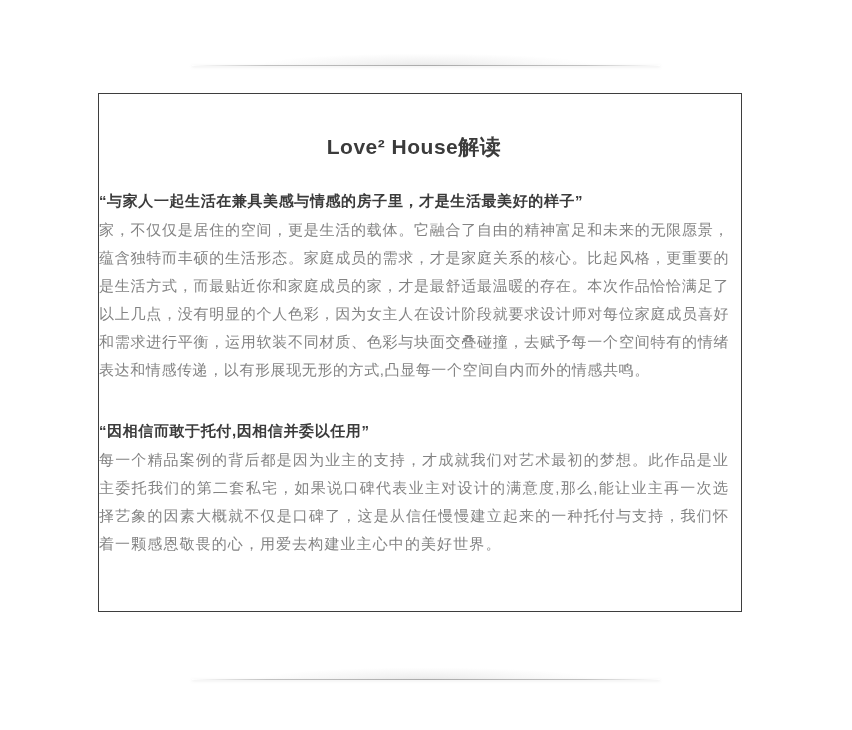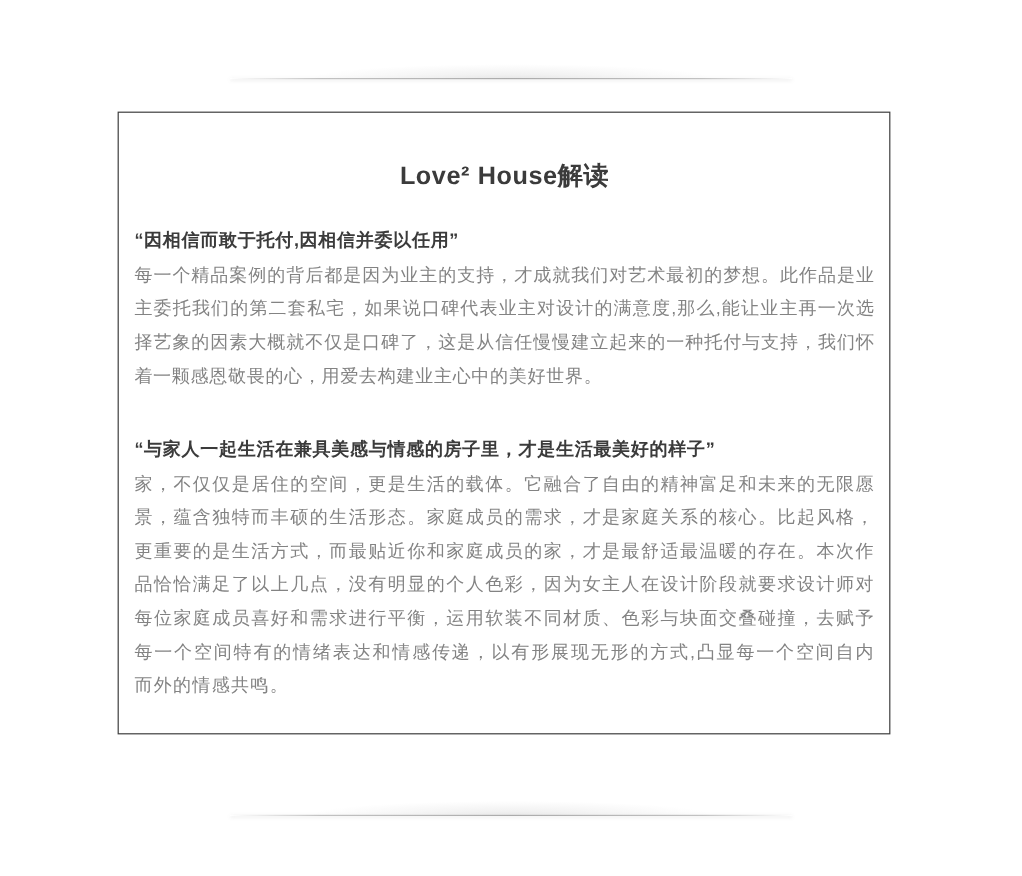--- a/index.html
+++ b/index.html
@@ -55,21 +55,21 @@
   
   .card {
     position: absolute;
     box-sizing: border-box;
     left: 98px;
     top: 93px;
     width: 644px;
     height: 519px;
     background: #ffffff;
     border: 1px solid #3e3e3e;
-    padding: 41px 12px 0 13px;
+    padding: 41px 12px 0 0;
   }
 
   .card-title {
     margin: 0;
     text-align: center;
     font-size: 21px;
     line-height: 24px;
     font-weight: 700;
     color: #3b3b3b;
     letter-spacing: 0.5px;
@@ -103,24 +103,24 @@
 </head>
 <body>
 
 <div class="divider" id="top-divider"></div>
 
 <div class="card">
 
   <h1 class="card-title">Love² House解读</h1>
 
   <div class="section">
-    <h2 class="section-heading">“因相信而敢于托付,因相信并委以任用”</h2>
-    <p class="section-body">每一个精品案例的背后都是因为业主的支持，才成就我们对艺术最初的梦想。此作品是业主委托我们的第二套私宅，如果说口碑代表业主对设计的满意度,那么,能让业主再一次选择艺象的因素大概就不仅是口碑了，这是从信任慢慢建立起来的一种托付与支持，我们怀着一颗感恩敬畏的心，用爱去构建业主心中的美好世界。</p>
+    <h2 class="section-heading">“与家人一起生活在兼具美感与情感的房子里，才是生活最美好的样子”</h2>
+    <p class="section-body">家，不仅仅是居住的空间，更是生活的载体。它融合了自由的精神富足和未来的无限愿景，蕴含独特而丰硕的生活形态。家庭成员的需求，才是家庭关系的核心。比起风格，更重要的是生活方式，而最贴近你和家庭成员的家，才是最舒适最温暖的存在。本次作品恰恰满足了以上几点，没有明显的个人色彩，因为女主人在设计阶段就要求设计师对每位家庭成员喜好和需求进行平衡，运用软装不同材质、色彩与块面交叠碰撞，去赋予每一个空间特有的情绪表达和情感传递，以有形展现无形的方式,凸显每一个空间自内而外的情感共鸣。</p>
   </div>
 
   <div class="section">
-    <h2 class="section-heading">“与家人一起生活在兼具美感与情感的房子里，才是生活最美好的样子”</h2>
-    <p class="section-body">家，不仅仅是居住的空间，更是生活的载体。它融合了自由的精神富足和未来的无限愿景，蕴含独特而丰硕的生活形态。家庭成员的需求，才是家庭关系的核心。比起风格，更重要的是生活方式，而最贴近你和家庭成员的家，才是最舒适最温暖的存在。本次作品恰恰满足了以上几点，没有明显的个人色彩，因为女主人在设计阶段就要求设计师对每位家庭成员喜好和需求进行平衡，运用软装不同材质、色彩与块面交叠碰撞，去赋予每一个空间特有的情绪表达和情感传递，以有形展现无形的方式,凸显每一个空间自内而外的情感共鸣。</p>
+    <h2 class="section-heading">“因相信而敢于托付,因相信并委以任用”</h2>
+    <p class="section-body">每一个精品案例的背后都是因为业主的支持，才成就我们对艺术最初的梦想。此作品是业主委托我们的第二套私宅，如果说口碑代表业主对设计的满意度,那么,能让业主再一次选择艺象的因素大概就不仅是口碑了，这是从信任慢慢建立起来的一种托付与支持，我们怀着一颗感恩敬畏的心，用爱去构建业主心中的美好世界。</p>
   </div>
 
 </div>
 
 <div class="divider" id="bottom-divider"></div>
 
 </body></html>

